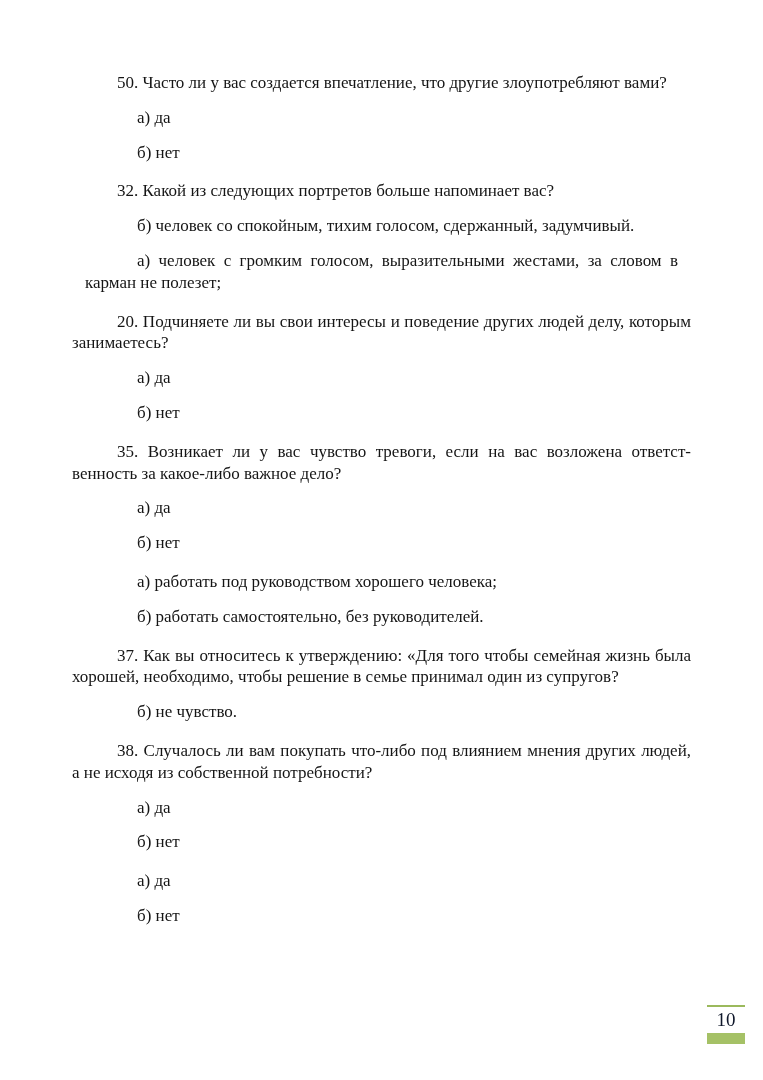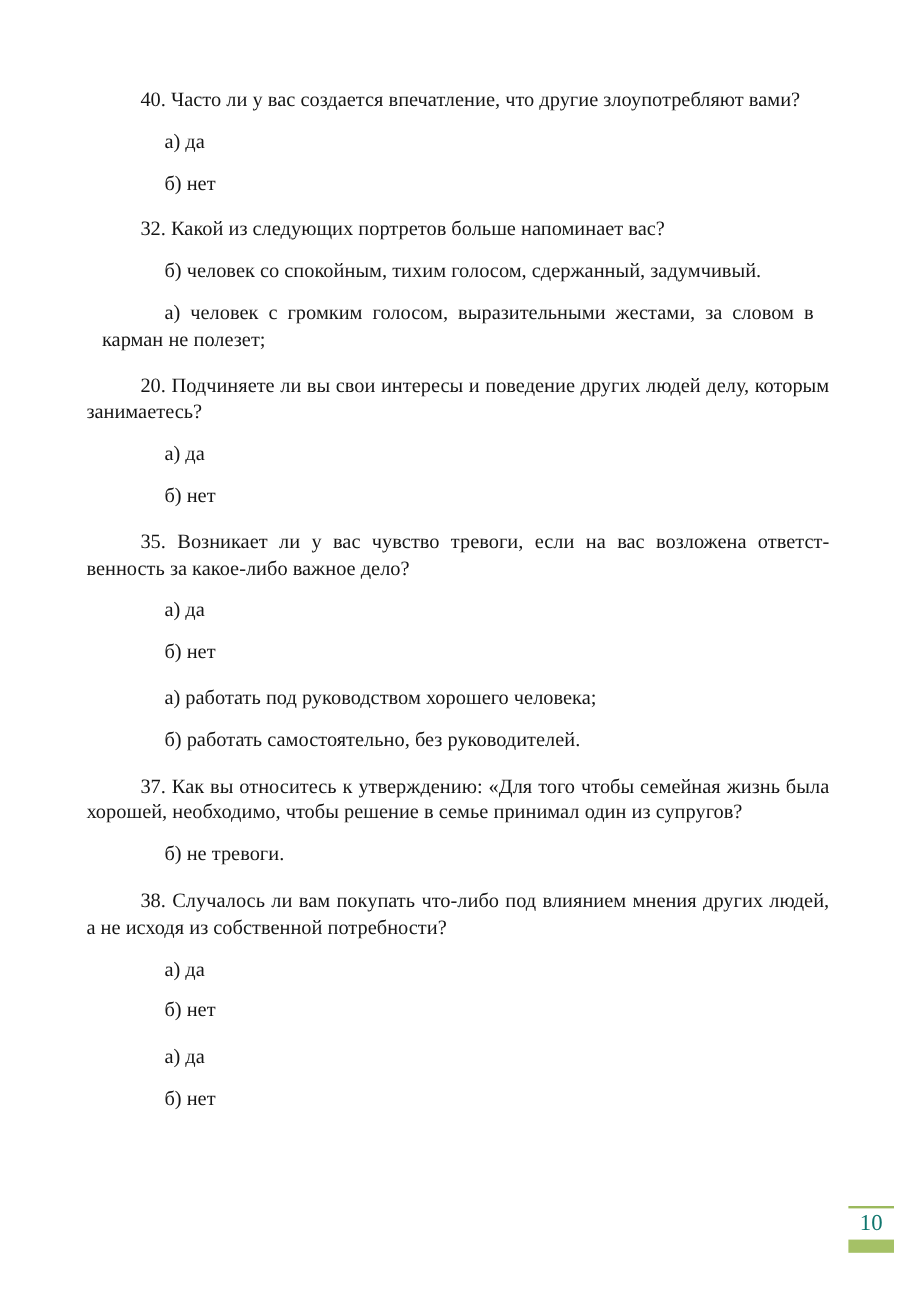--- a/index.html
+++ b/index.html
@@ -50,35 +50,35 @@
     width: 38px;
     text-align: center;
   }
   .page-rule {
     height: 2px;
     margin-bottom: 1px;
   }
   .page-num {
     font-size: 19px;
     line-height: 24px;
-    color: #0f766e;
+    color: #0f172a;
   }
   .page-bar {
     height: 11px;
     margin-top: 1px;
   }
 </style>
 </head>
 <body>
 
 <div class="page">
 
   <main class="content">
   <section class="qblock">
-    <p class="qtext">40. Часто ли у вас создается впечатление, что другие злоупотребляют ва­ми?</p>
+    <p class="qtext">50. Часто ли у вас создается впечатление, что другие злоупотребляют ва­ми?</p>
   <p class="opt">а) да</p>
         <p class="opt">б) нет</p>
       </section>
 
   <section class="qblock">
     <p class="qtext">32. Какой из следующих портретов больше напоминает вас?</p>
   <p class="opt">б) человек со спокойным, тихим голосом, сдержанный, задумчивый.</p>
         <p class="opt">а) человек с громким голосом, выразительными жестами, за словом в карман не полезет;</p>
       </section>
 
@@ -95,21 +95,21 @@
         <p class="opt">б) нет</p>
       </section>
 
   <section class="qblock">
   <p class="opt">а) работать под руководством хорошего человека;</p>
         <p class="opt">б) работать самостоятельно, без руководителей.</p>
       </section>
 
   <section class="qblock">
     <p class="qtext">37. Как вы относитесь к утверждению: «Для того чтобы семейная жизнь была хорошей, необходимо, чтобы решение в семье принимал один из супру­гов?</p>
-        <p class="opt">б) не тревоги.</p>
+        <p class="opt">б) не чувство.</p>
       </section>
 
   <section class="qblock">
     <p class="qtext">38. Случалось ли вам покупать что-либо под влиянием мнения других людей, а не исходя из собственной потребности?</p>
   <p class="opt">а) да</p>
         <p class="opt">б) нет</p>
       </section>
 
   <section class="qblock">
   <p class="opt">а) да</p>

